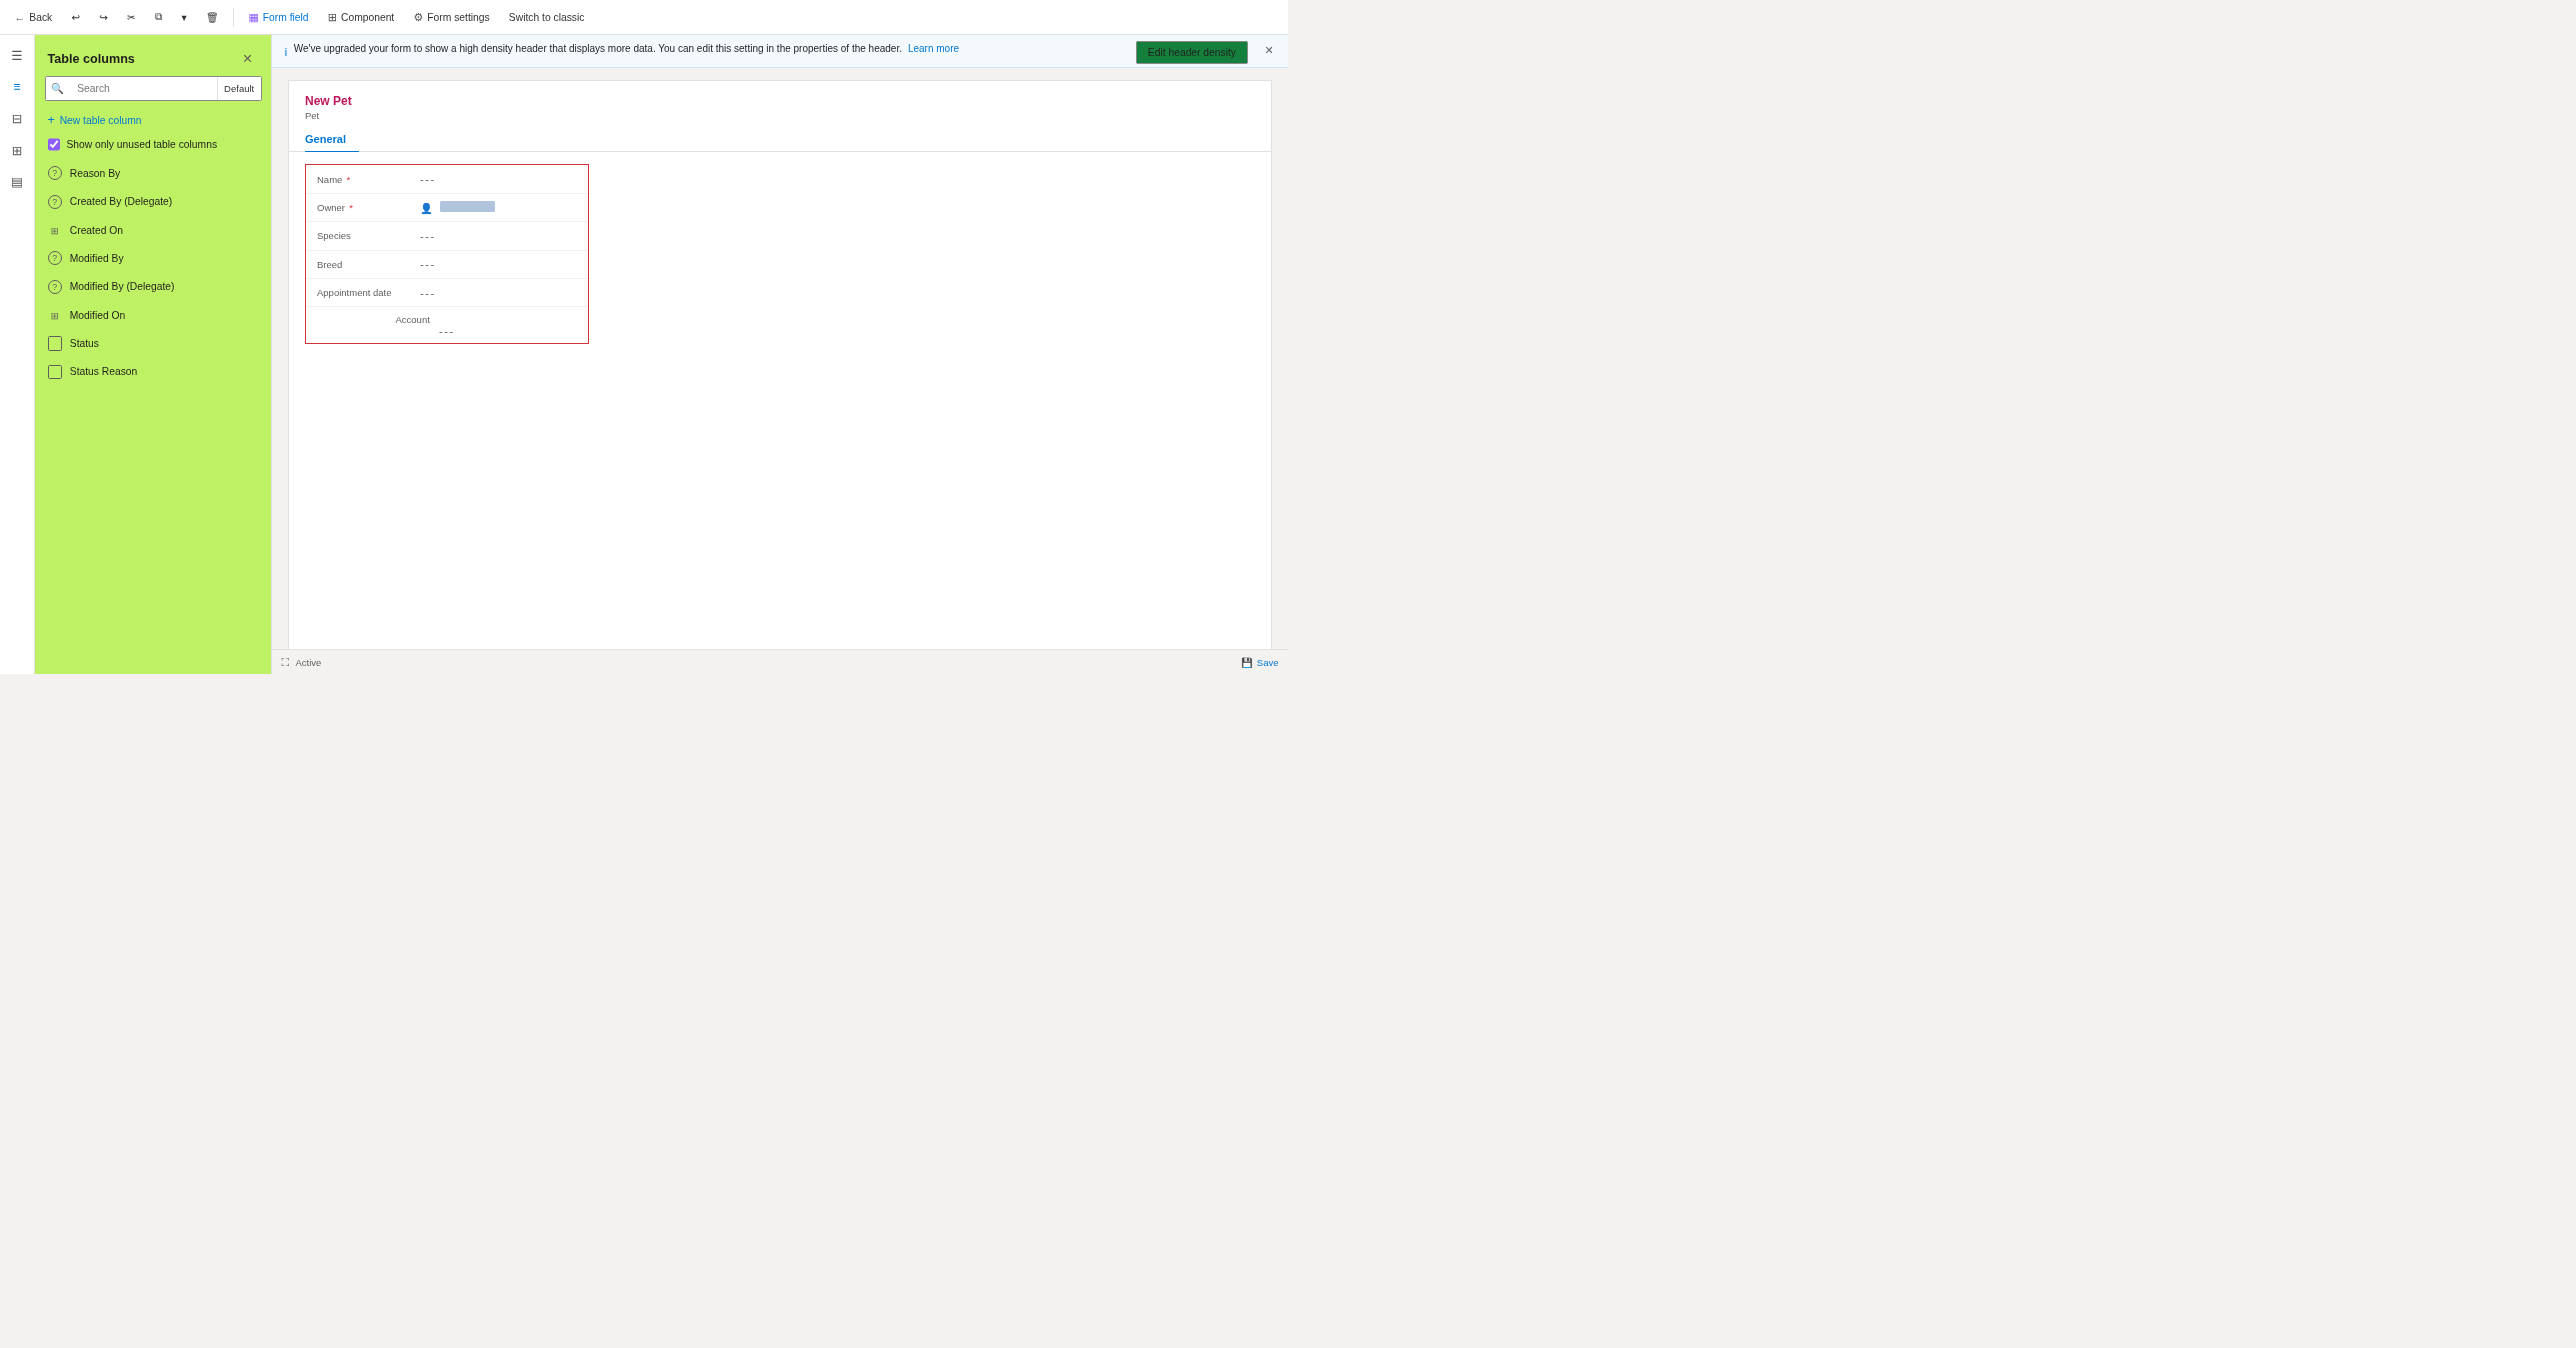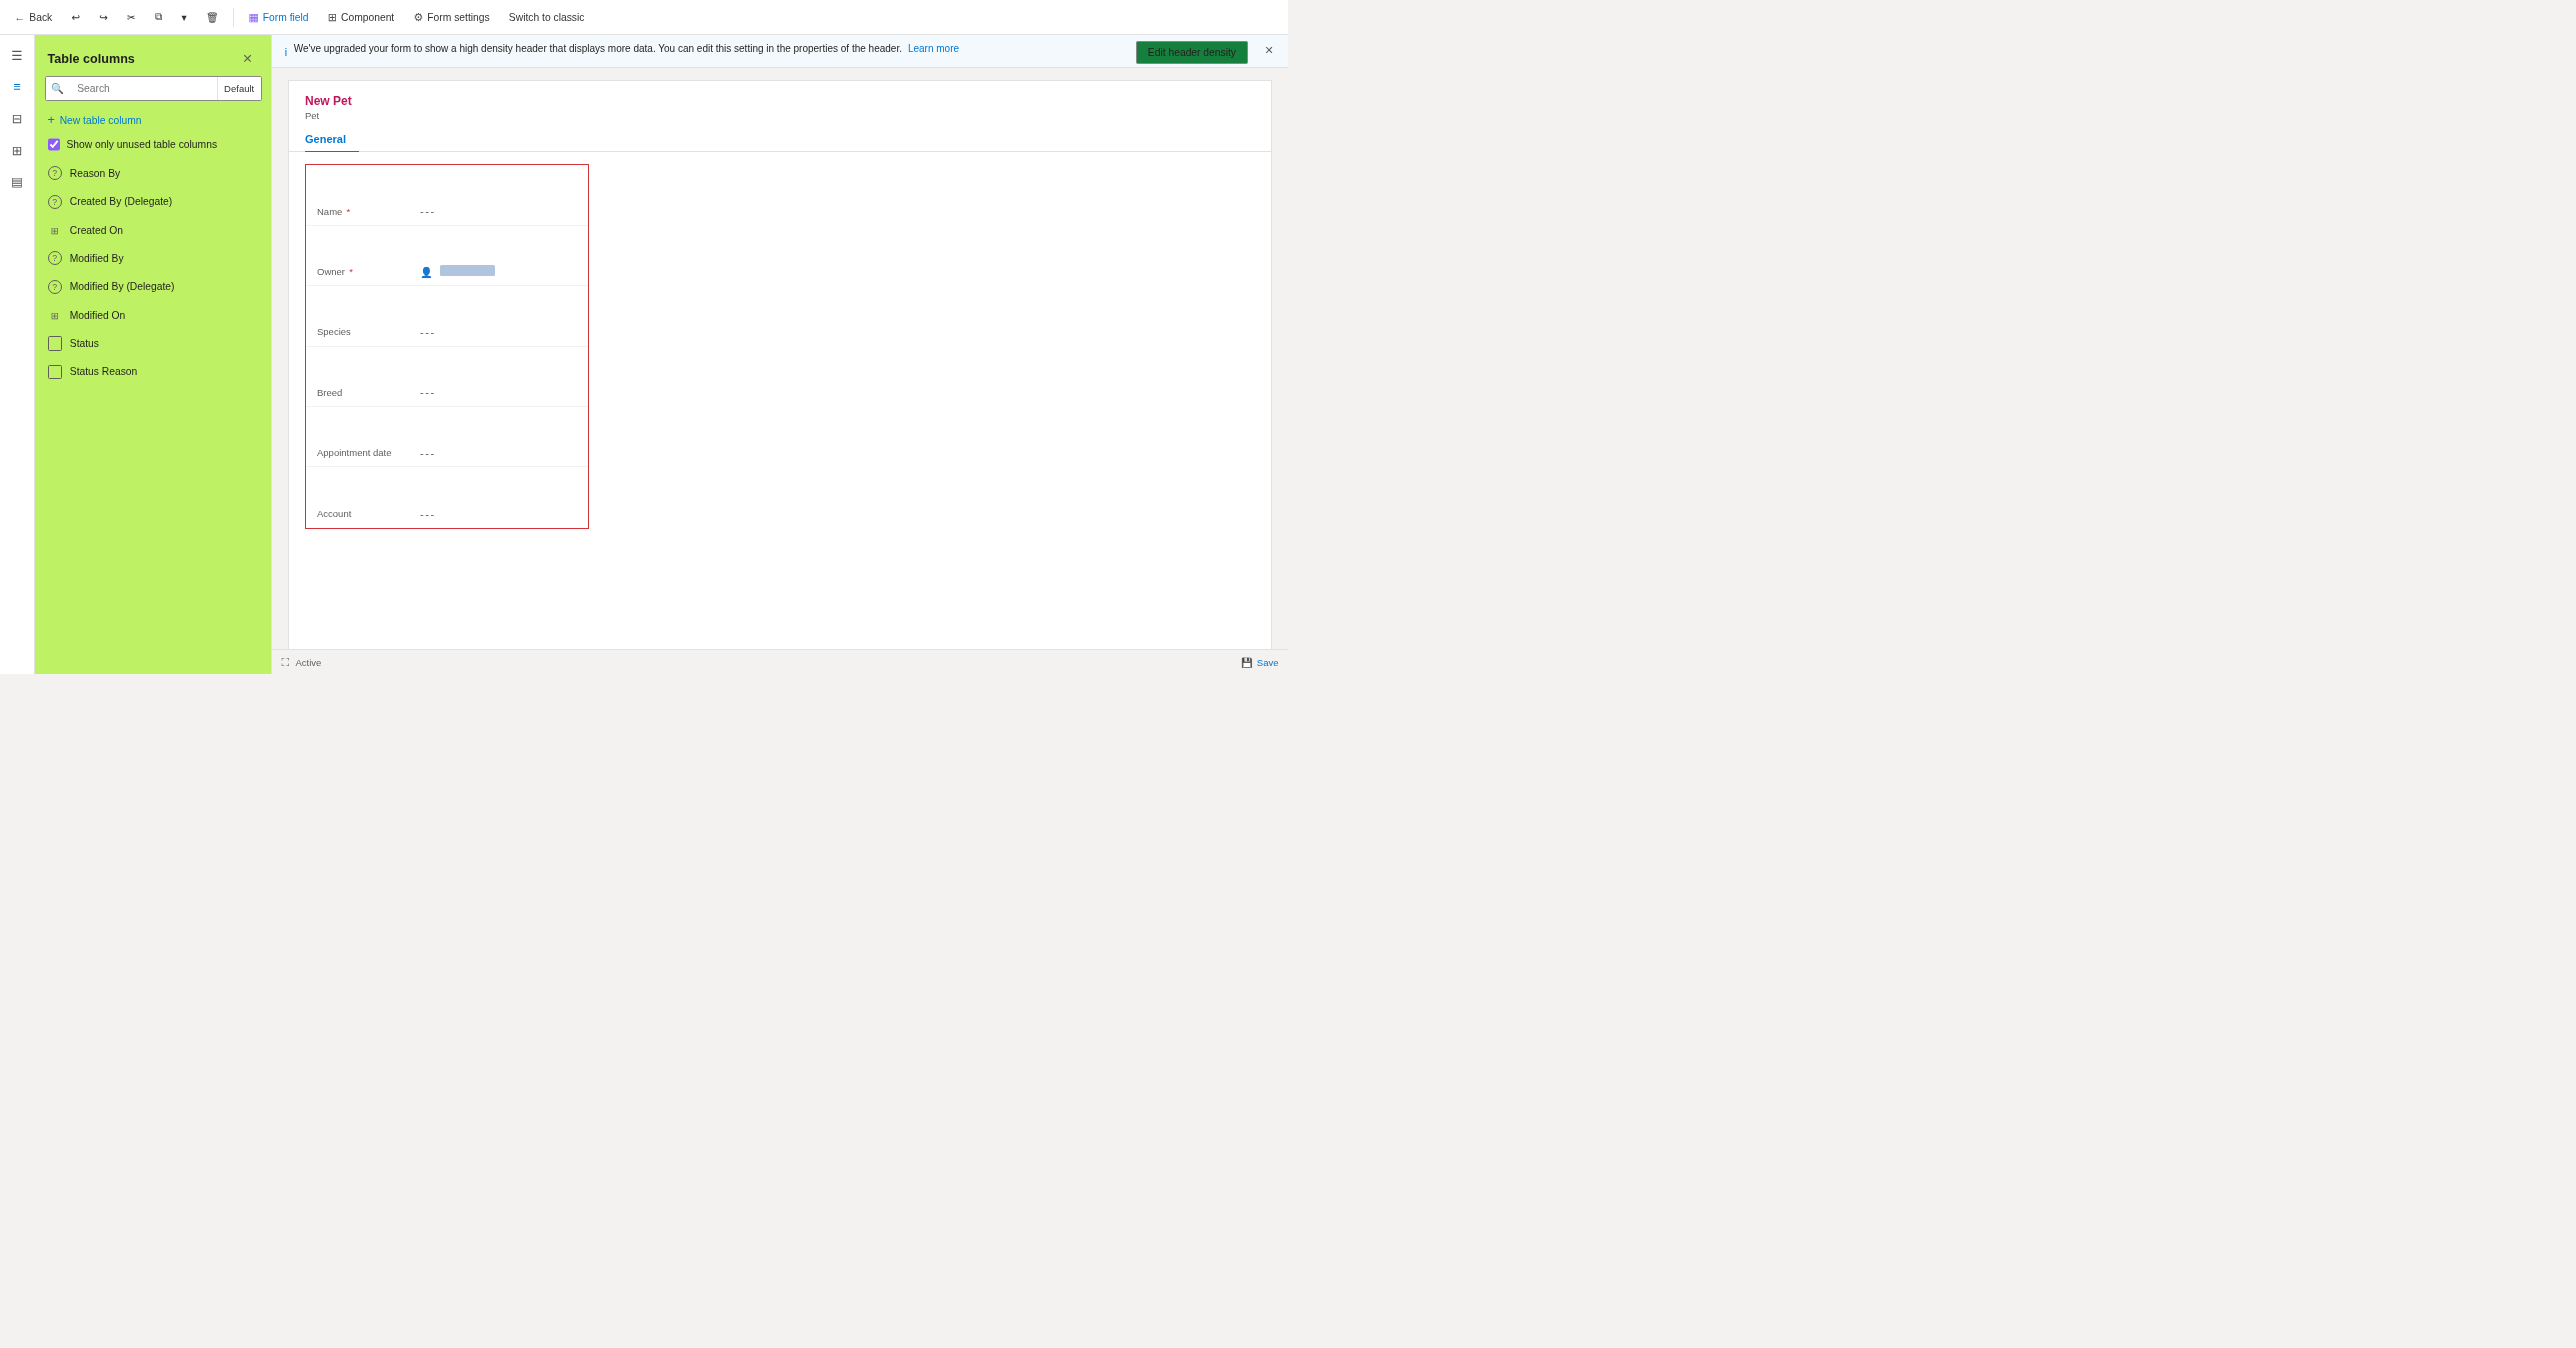--- a/index.html
+++ b/index.html
@@ -313,23 +313,22 @@
       max-width: 284px;
     }
 
     
     .form-field-row {
       display: flex;
       align-items: center;
       padding: 6.3px 11px;
       min-height: 28.4px;
       border-bottom: 0.8px solid #f3f2f1;
-      margin-top: 32px;
-    }
-    .form-field-row:last-child { border-bottom: none; }
+    }
+    .form-field-row:last-child { border-bottom: none; flex-direction: column; }
     .form-field-label {
       width: 103px;
       font-size: 9.5px;
       color: #605e5c;
       flex-shrink: 0;
     }
     .form-field-required {
       color: #d13438;
       margin-left: 1.6px;
     }

